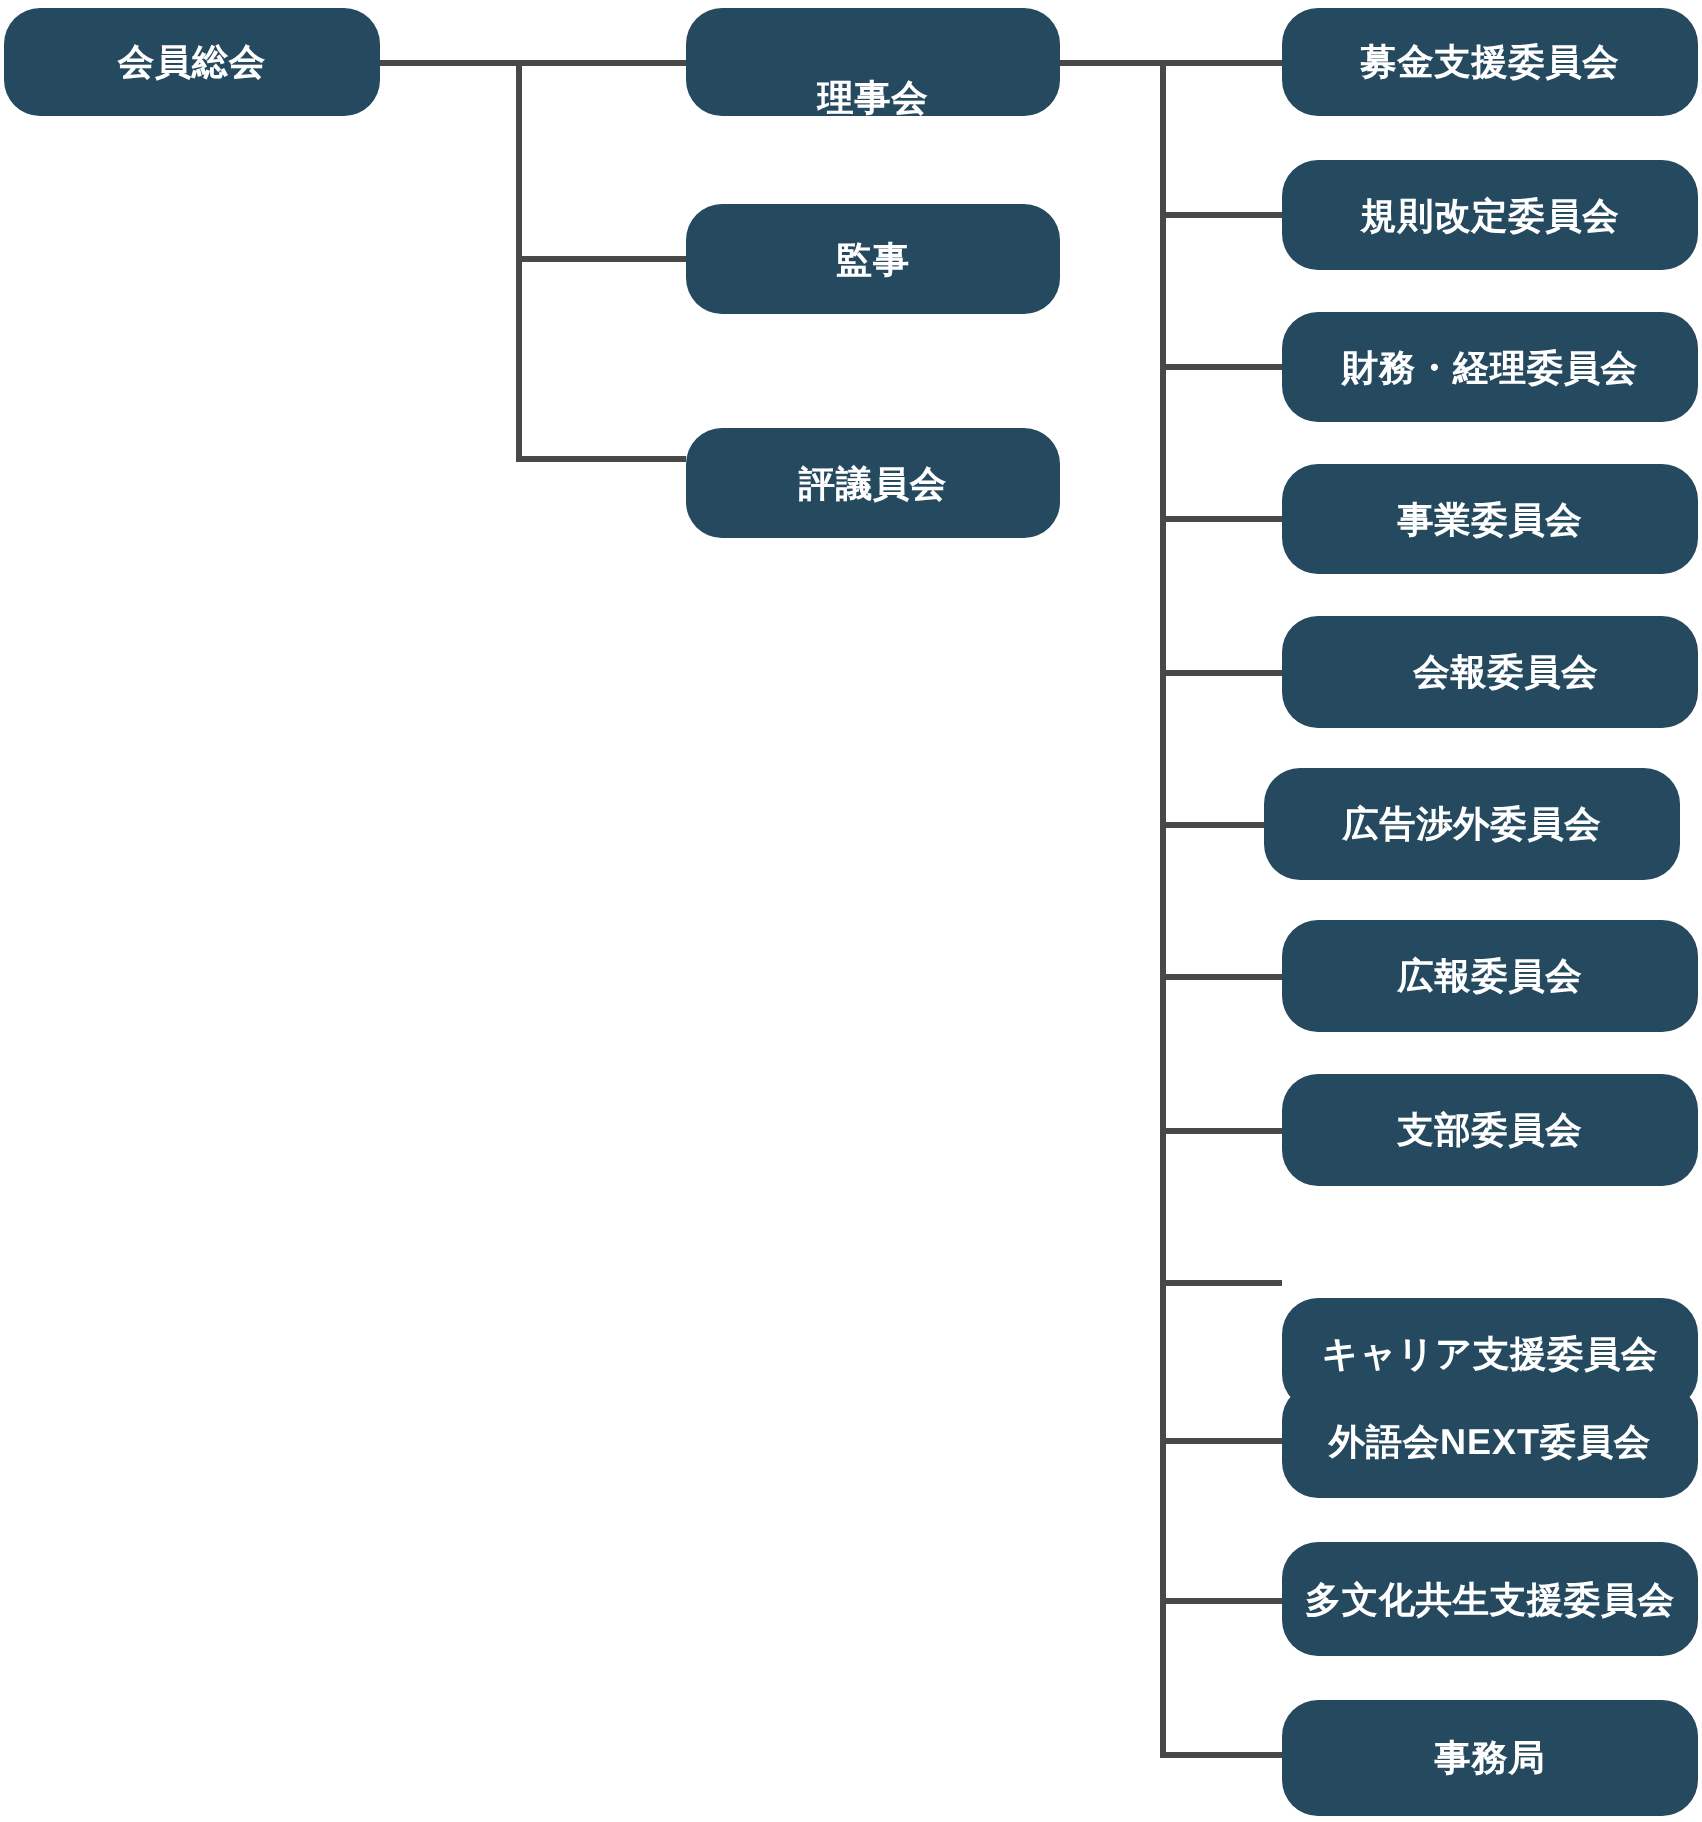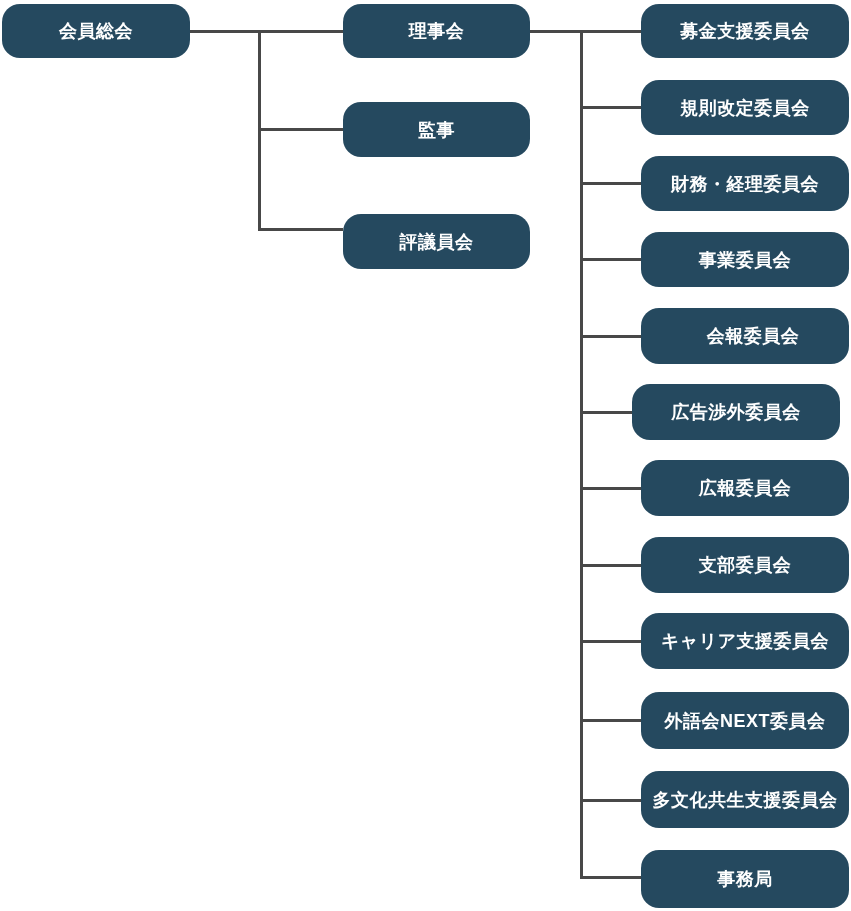--- a/index.html
+++ b/index.html
@@ -65,21 +65,21 @@
   <div class="line" style="left:580px; top:564px; width:61px; height:3px;"></div>
   <div class="line" style="left:580px; top:640px; width:61px; height:3px;"></div>
   <div class="line" style="left:580px; top:719px; width:61px; height:3px;"></div>
   <div class="line" style="left:580px; top:799px; width:61px; height:3px;"></div>
   <div class="line" style="left:580px; top:876px; width:61px; height:3px;"></div>
 
   <div class="node" style="left:2px; top:4px; width:188px; height:54px;">
     <span class="node-label">会員総会</span>
   </div>
 
-  <div class="node" style="left:343px; top:4px; width:187px; height:54px;">
+  <div class="node" style="left:343px; top:4px; width:187px; height:54px;align-items:flex-end;">
     <span class="node-label">理事会</span>
   </div>
   <div class="node" style="left:343px; top:102px; width:187px; height:55px;">
     <span class="node-label">監事</span>
   </div>
   <div class="node" style="left:343px; top:202px; width:187px; height:55px;margin-top:12px;">
     <span class="node-label">評議員会</span>
   </div>
 
   <div class="node" style="left:641px; top:4px; width:208px; height:54px;">
@@ -99,21 +99,21 @@
   </div>
   <div class="node" style="left:632px; top:384px; width:208px; height:56px;">
     <span class="node-label">広告渉外委員会</span>
   </div>
   <div class="node" style="left:641px; top:460px; width:208px; height:56px;">
     <span class="node-label">広報委員会</span>
   </div>
   <div class="node" style="left:641px; top:537px; width:208px; height:56px;">
     <span class="node-label">支部委員会</span>
   </div>
-  <div class="node" style="left:641px; top:613px; width:208px; height:56px;align-items:center;">
+  <div class="node" style="left:641px; top:649px; width:208px; height:56px;align-items:center;">
     <span class="node-label">キャリア支援委員会</span>
   </div>
   <div class="node" style="left:641px; top:692px; width:208px; height:57px;">
     <span class="node-label">外語会NEXT委員会</span>
   </div>
   <div class="node" style="left:641px; top:771px; width:208px; height:57px;">
     <span class="node-label">多文化共生支援委員会</span>
   </div>
   <div class="node" style="left:641px; top:850px; width:208px; height:58px;">
     <span class="node-label">事務局</span>

